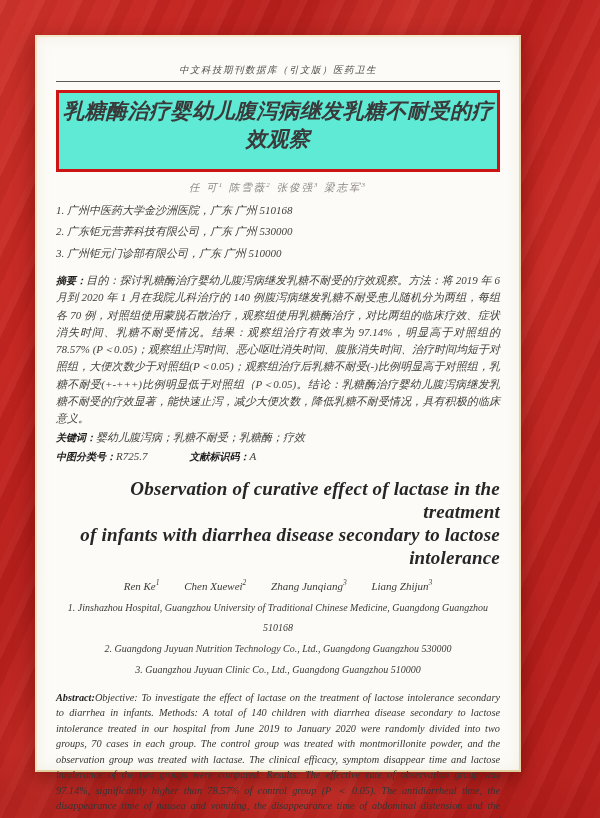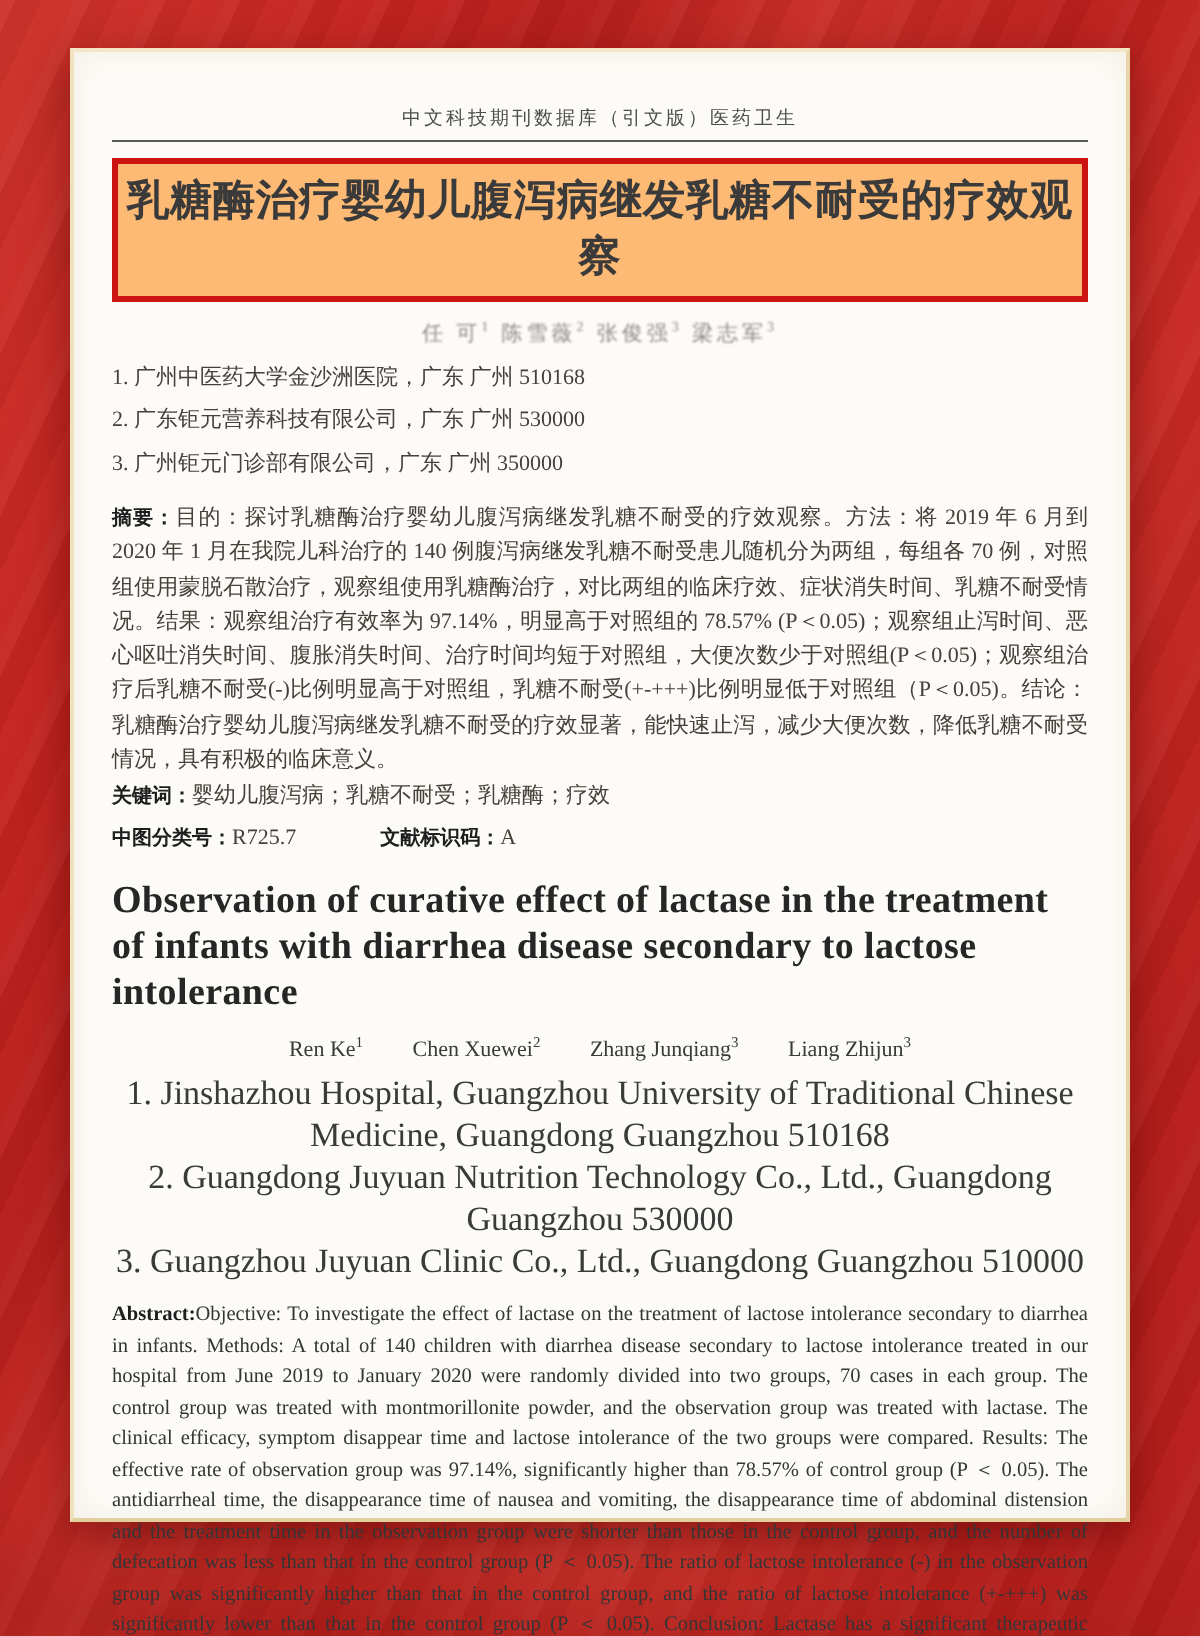--- a/index.html
+++ b/index.html
@@ -12,59 +12,60 @@
     position:absolute;inset:0;background-color:#c4221e;
     background-image:
       radial-gradient(ellipse 420px 90px at 15% 99%, rgba(120,8,8,0.30), transparent 70%),
       radial-gradient(ellipse 500px 110px at 70% 103%, rgba(125,10,10,0.28), transparent 70%),
       radial-gradient(ellipse 380px 70px at 45% 96%, rgba(220,90,70,0.18), transparent 70%),
       linear-gradient(115deg, rgba(255,140,110,0.16) 0%, rgba(255,140,110,0.02) 18%, rgba(90,5,5,0.12) 30%, rgba(255,150,120,0.10) 42%, rgba(110,8,8,0.10) 55%, rgba(255,140,110,0.08) 68%, rgba(100,6,6,0.12) 85%),
       repeating-linear-gradient(115deg, rgba(255,255,255,0.045) 0 7px, rgba(0,0,0,0.045) 7px 19px, rgba(255,255,255,0.02) 19px 34px);
   }
   
   .paper{
-    position:absolute;left:35px;top:24px;width:530px;height:737px;
+    position:absolute;left:35px;top:35px;width:486px;height:737px;
     background:#fcfbf7;
     border:2px solid;
     border-color:#f2e6c4 #e7d4a8 #e2cf9e #f0e2bd;
     box-shadow:0 7px 20px rgba(70,0,0,0.45), inset 0 0 14px rgba(160,130,70,0.10);
     box-sizing:border-box;
+    font-style:italic;
   }
   .content{padding:0 19px;color:#3c3c3c;}
   .journal-header{
     margin-top:27px;text-align:center;font-size:9.5px;letter-spacing:1.5px;color:#4d4d4d;
   }
   .header-rule{margin-top:4px;border:0;border-top:1.2px solid #5a5a5a;}
   .title-box{
-    margin-top:2px;border:3px solid #cc1414;background:#fdba74;
-    text-align:center;padding:4px 2px 6px;
+    margin-top:2px;border:3px solid #cc1414;background:#5eead4;
+    text-align:center;padding:4px 2px 16px;
     font-family:"DejaVu Sans","Liberation Sans",sans-serif;
     font-weight:bold;font-size:21px;letter-spacing:0.5px;color:#3a3a3a;
   }
   .authors-cn{
     margin-top:8px;text-align:center;font-size:10.5px;color:#8d8885;
     filter:blur(0.45px);letter-spacing:2px;
   }
   .authors-cn sup{font-size:7px;}
   .affils-cn{margin-top:5px;text-align:left;font-size:11px;line-height:21.5px;color:#45413c;}
   .abstract-cn{
     margin-top:8px;font-size:11px;line-height:17.3px;text-align:justify;color:#44403a;
   }
   .label-bold{font-weight:bold;color:#1e1e1e;font-family:"DejaVu Sans","Liberation Sans",sans-serif;font-size:10px;}
   .keywords-line{font-size:11px;line-height:17.3px;color:#44403a;margin-top:1px;}
   .clc-line{font-size:11px;margin-top:4px;color:#44403a;}
   .clc-gap{display:inline-block;width:42px;}
   .title-en{
-    margin-top:13px;text-align:left;font-weight:bold;font-size:19px;line-height:23px;
+    margin-top:13px;text-align:right;font-weight:bold;font-size:19px;line-height:23px;
     color:#262626;letter-spacing:0.2px;
   }
   .authors-en{margin-top:9px;text-align:center;font-size:11px;color:#3a3a3a;}
   .authors-en .author{margin:1px 11px;}
   .authors-en sup{font-size:7.5px;}
-  .affils-en{margin-top:6px;text-align:center;font-size:17px;line-height:20.8px;color:#3a3a3a;}
+  .affils-en{margin-top:6px;text-align:center;font-size:10px;line-height:20.8px;color:#3a3a3a;}
   .abstract-en{
     margin-top:9px;font-size:10.3px;line-height:15.5px;text-align:justify;color:#353535;
     word-spacing:0.5px;
   }
 </style>
 </head>
 <body>
 
 <div class="backdrop"></div>
 
@@ -76,21 +77,21 @@
 
     <div class="title-box">
       <span>乳糖酶治疗婴幼儿腹泻病继发乳糖不耐受的疗效观察</span>
     </div>
 
     <div class="authors-cn"><span class="author"><span>任 可</span><sup>1</sup></span> <span class="author"><span>陈雪薇</span><sup>2</sup></span> <span class="author"><span>张俊强</span><sup>3</sup></span> <span class="author"><span>梁志军</span><sup>3</sup></span> </div>
 
     <div class="affils-cn">
         <div>1. 广州中医药大学金沙洲医院，广东 广州 510168</div>
         <div>2. 广东钜元营养科技有限公司，广东 广州 530000</div>
-        <div>3. 广州钜元门诊部有限公司，广东 广州 350000</div>
+        <div>3. 广州钜元门诊部有限公司，广东 广州 510000</div>
       </div>
 
     <div class="abstract-cn">
       <span class="label-bold">摘要：</span><span>目的：探讨乳糖酶治疗婴幼儿腹泻病继发乳糖不耐受的疗效观察。方法：将 2019 年 6 月到 2020 年 1 月在我院儿科治疗的 140 例腹泻病继发乳糖不耐受患儿随机分为两组，每组各 70 例，对照组使用蒙脱石散治疗，观察组使用乳糖酶治疗，对比两组的临床疗效、症状消失时间、乳糖不耐受情况。结果：观察组治疗有效率为 97.14%，明显高于对照组的 78.57% (P＜0.05)；观察组止泻时间、恶心呕吐消失时间、腹胀消失时间、治疗时间均短于对照组，大便次数少于对照组(P＜0.05)；观察组治疗后乳糖不耐受(-)比例明显高于对照组，乳糖不耐受(+-+++)比例明显低于对照组（P＜0.05)。结论：乳糖酶治疗婴幼儿腹泻病继发乳糖不耐受的疗效显著，能快速止泻，减少大便次数，降低乳糖不耐受情况，具有积极的临床意义。</span>
     </div>
 
     <div class="keywords-line">
       <span class="label-bold">关键词：</span><span>婴幼儿腹泻病；乳糖不耐受；乳糖酶；疗效</span>
     </div>
 

